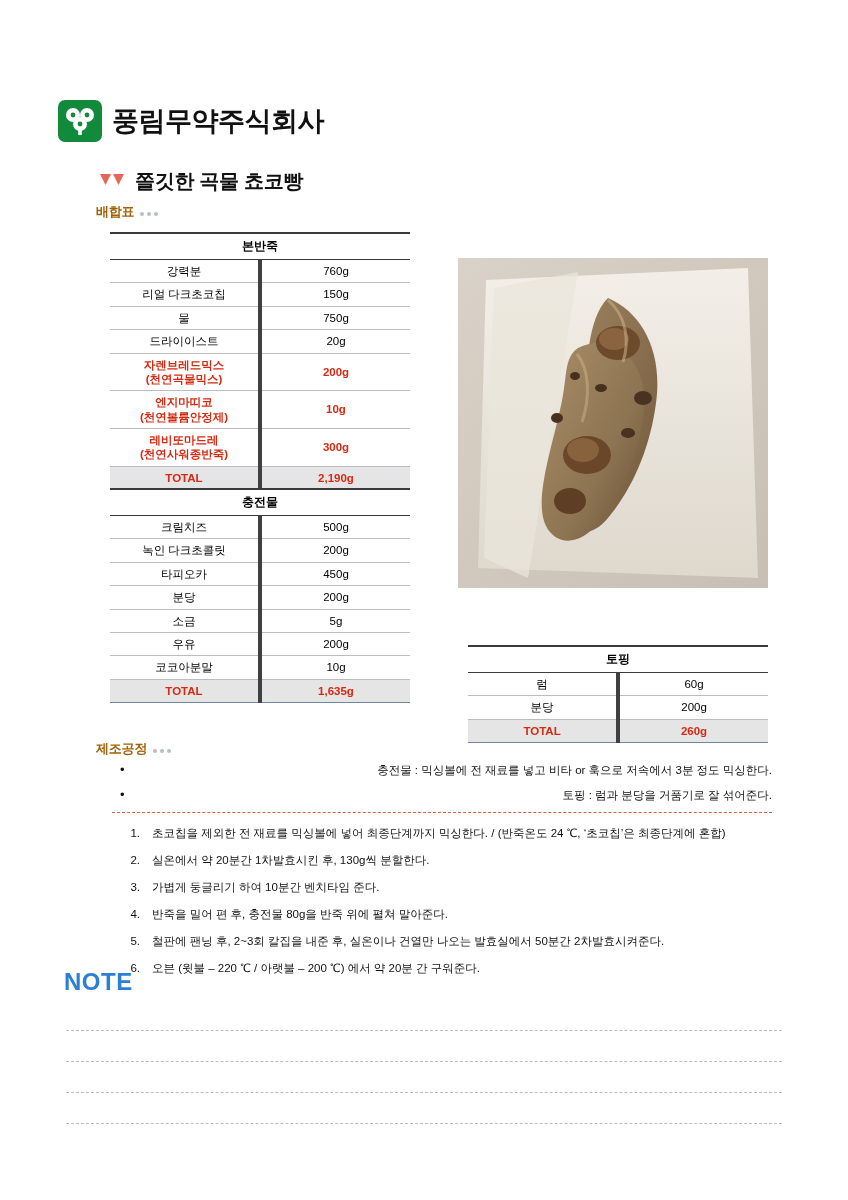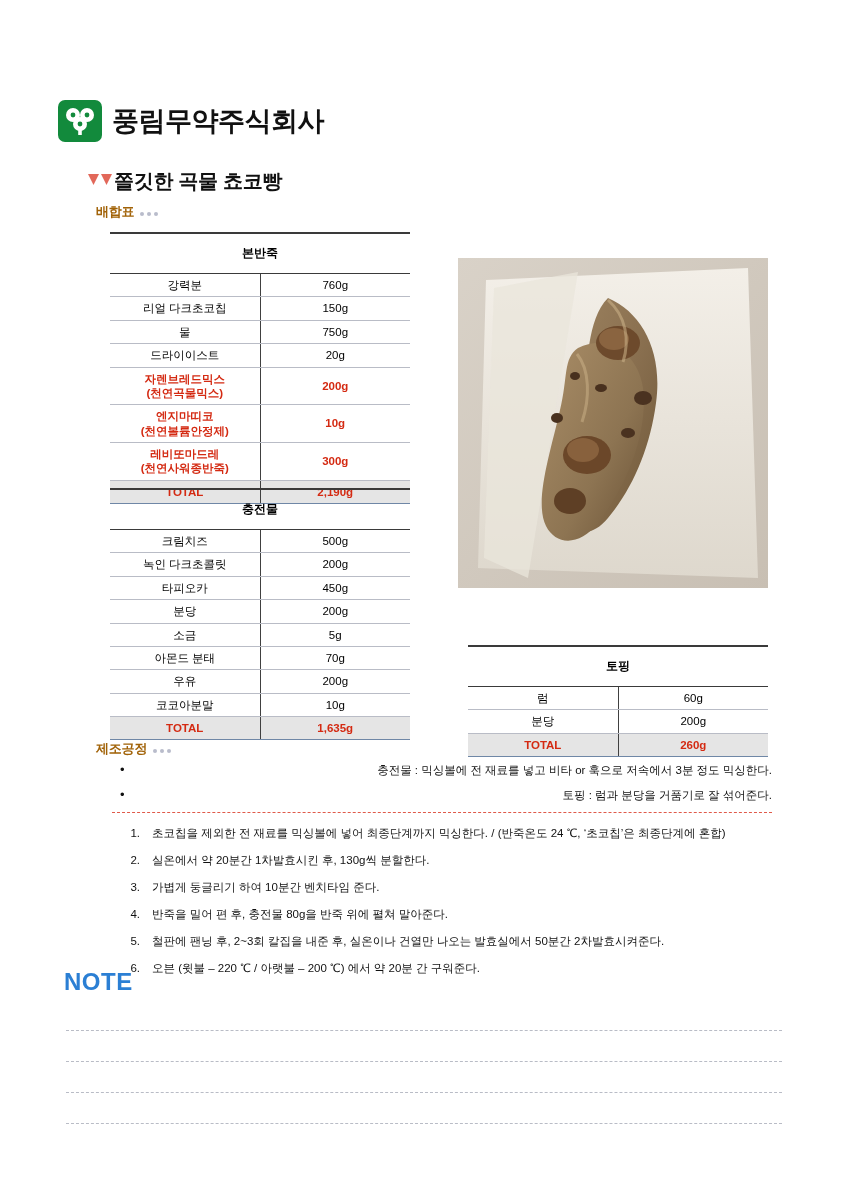--- a/index.html
+++ b/index.html
@@ -45,24 +45,25 @@
   .company-name {
     font-size: 27px;
     font-weight: bold;
     letter-spacing: -0.5px;
     color: #111;
   }
 
   
   .title-row {
     position: absolute;
-    left: 88px;
+    left: 100px;
     top: 168px;
     display: flex;
     align-items: center;
+    gap: 9px;
   }
   .title-mark { display: block; }
   .product-title {
     font-size: 20px;
     font-weight: bold;
     color: #111;
     letter-spacing: -0.3px;
   }
 
   
@@ -102,23 +103,23 @@
     padding: 4px 0;
     text-align: center;
     font-weight: normal;
     line-height: 1.25;
   }
   table.rt thead th {
     border-top: 2px solid #3a3a3a;
     border-bottom: 1px solid #3a3a3a;
     font-weight: bold;
     font-size: 12px;
-    padding: 12px 0;
-  }
-  table.rt td.name { border-right: 1px solid #404040; }
+    padding: 5px 0;
+  }
+  table.rt td.name { border-right: 4px solid #404040; }
   table.rt tr.hl td { color: #d42a12; font-weight: bold; }
   table.rt tr.total td {
     background: #e5e5e5;
     font-weight: bold;
     color: #d42a12;
     border-top: 1px solid #6f87a6;
     border-bottom: 1px solid #6f87a6;
   }
   table.rt tr.total td.name { color: #d42a12; }
 
@@ -326,24 +327,20 @@
           <td class="name">타피오카</td>
           <td class="qty">450g</td>
         </tr>
         <tr>
           <td class="name">분당</td>
           <td class="qty">200g</td>
         </tr>
         <tr>
           <td class="name">소금</td>
           <td class="qty">5g</td>
-        </tr>
-        <tr>
-          <td class="name">아몬드 분태</td>
-          <td class="qty">70g</td>
         </tr>
         <tr>
           <td class="name">우유</td>
           <td class="qty">200g</td>
         </tr>
         <tr>
           <td class="name">코코아분말</td>
           <td class="qty">10g</td>
         </tr>
         <tr class="total">

